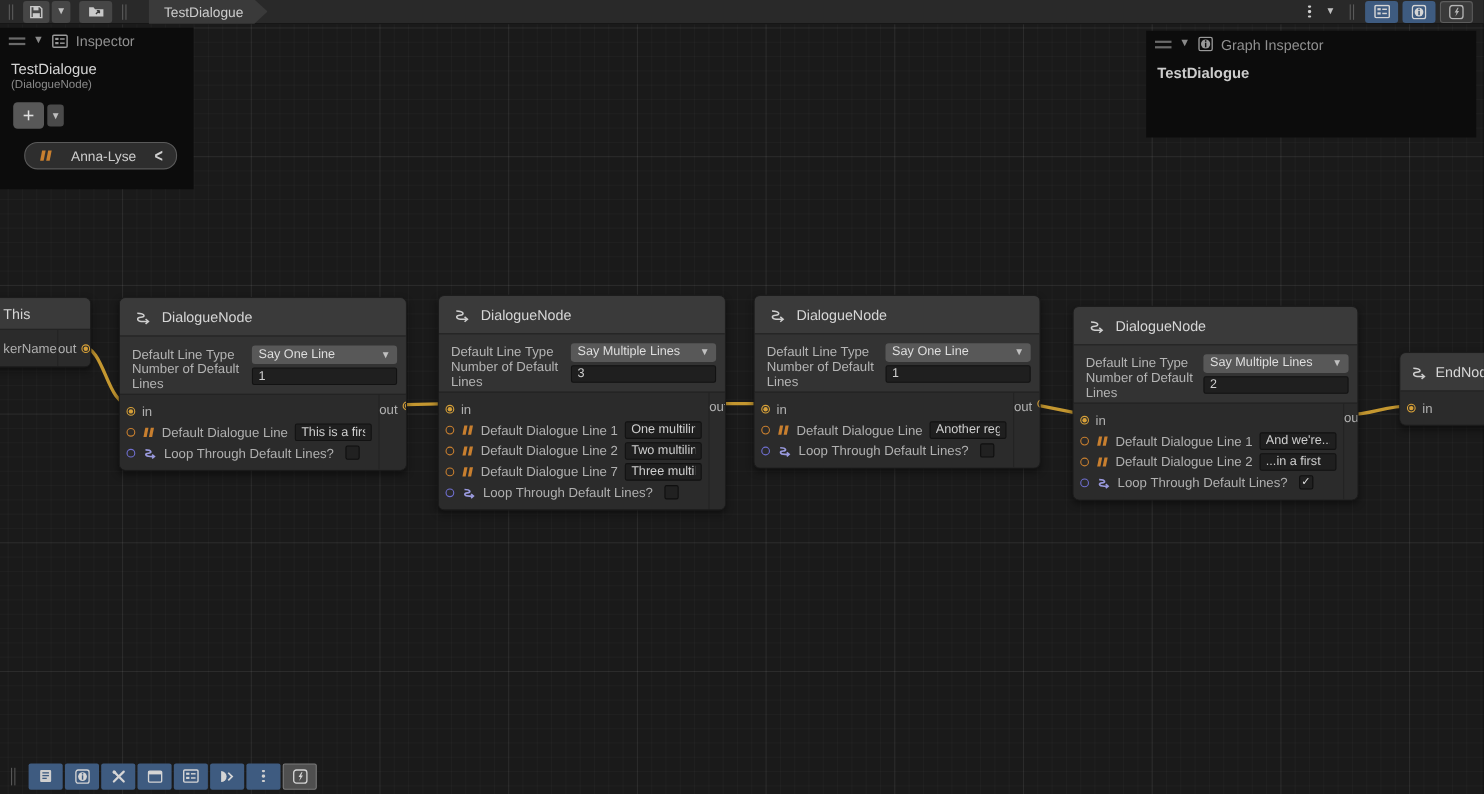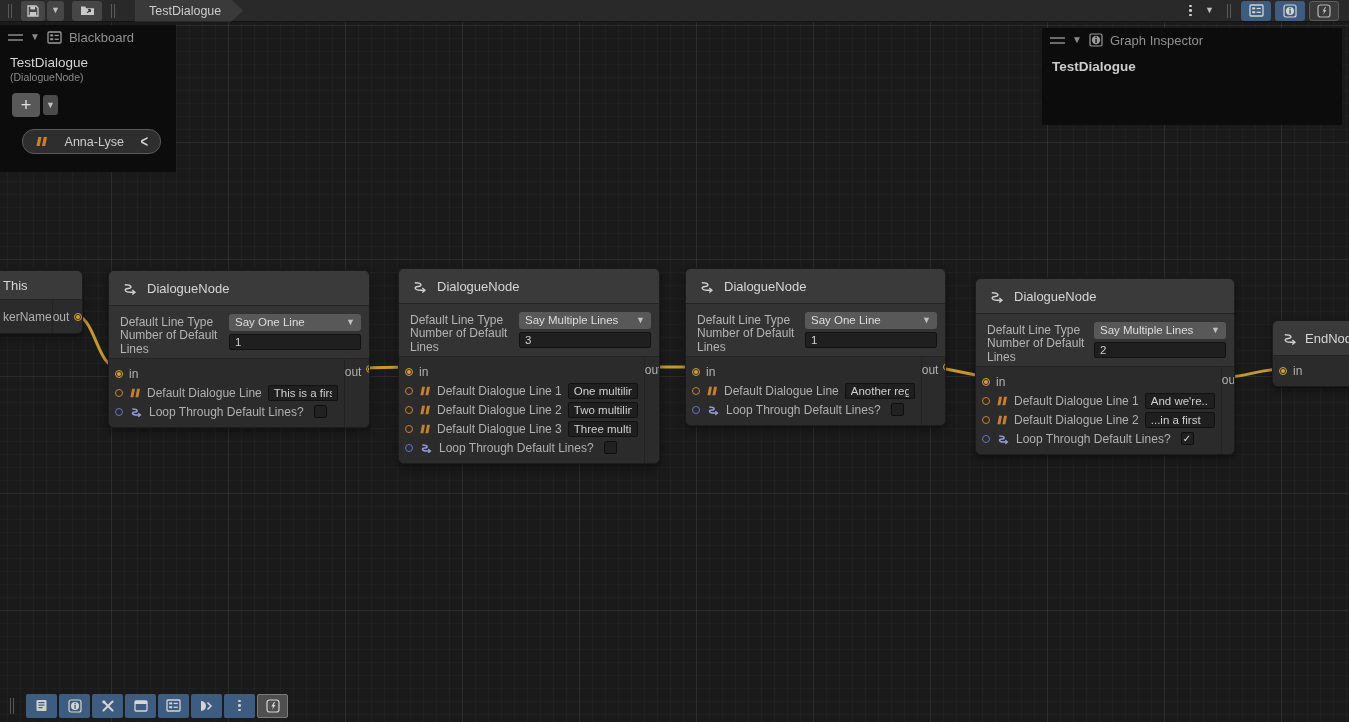--- a/index.html
+++ b/index.html
@@ -192,21 +192,21 @@
     <span class="tri">▼</span>
     <span>
       <svg width="15" height="13" viewBox="0 0 15 13">
             <rect x="1" y="1" width="13" height="11" rx="1" fill="none" stroke="#9a9a9a" stroke-width="1.3"></rect>
             <rect x="3.2" y="3.4" width="3" height="2" fill="#9a9a9a"></rect>
             <rect x="3.2" y="7.2" width="3" height="2" fill="#9a9a9a"></rect>
             <rect x="7.6" y="3.8" width="4.2" height="1.3" fill="#9a9a9a"></rect>
             <rect x="7.6" y="7.6" width="4.2" height="1.3" fill="#9a9a9a"></rect>
           </svg>
     </span>
-    <span>Blackboard</span>
+    <span>Inspector</span>
   </div>
   <div class="bb-title">TestDialogue</div>
   <div class="bb-sub">(DialogueNode)</div>
   <div class="bb-addrow">
     <div class="bb-add">
           <span>+</span>
         </div>
     <div class="bb-addcaret">
           <span class="caret">▼</span>
         </div>
@@ -376,21 +376,21 @@
             </div>
       </div>
       <div class="port-row">
         <span class="port text-port"></span>
         <span class="mini-icon">
           <svg width="12" height="10" viewBox="0 0 14 12">
                 <path d="M3.5 1 L7 1 L5 11 L1.5 11 Z" fill="#c87f2f"></path>
                 <path d="M9.5 1 L13 1 L11 11 L7.5 11 Z" fill="#c87f2f"></path>
               </svg>
         </span>
-        <span class="port-label">Default Dialogue Line 3</span>
+        <span class="port-label">Default Dialogue Line 7</span>
         <div class="textfield line-field">
               <span>Three multili</span>
             </div>
       </div>
       <div class="port-row">
         <span class="port loop-port"></span>
         <span class="mini-icon">
           <svg width="14" height="12" viewBox="0 0 16 16">
                 <path d="M3 4 C11 4 11 8 6.5 8 C2 8 2 12 9 12 L13 12" fill="none" stroke="#9a9ade" stroke-width="2"></path>
                 <path d="M11 9.6 L13.8 12 L11 14.4" fill="none" stroke="#9a9ade" stroke-width="2"></path>

